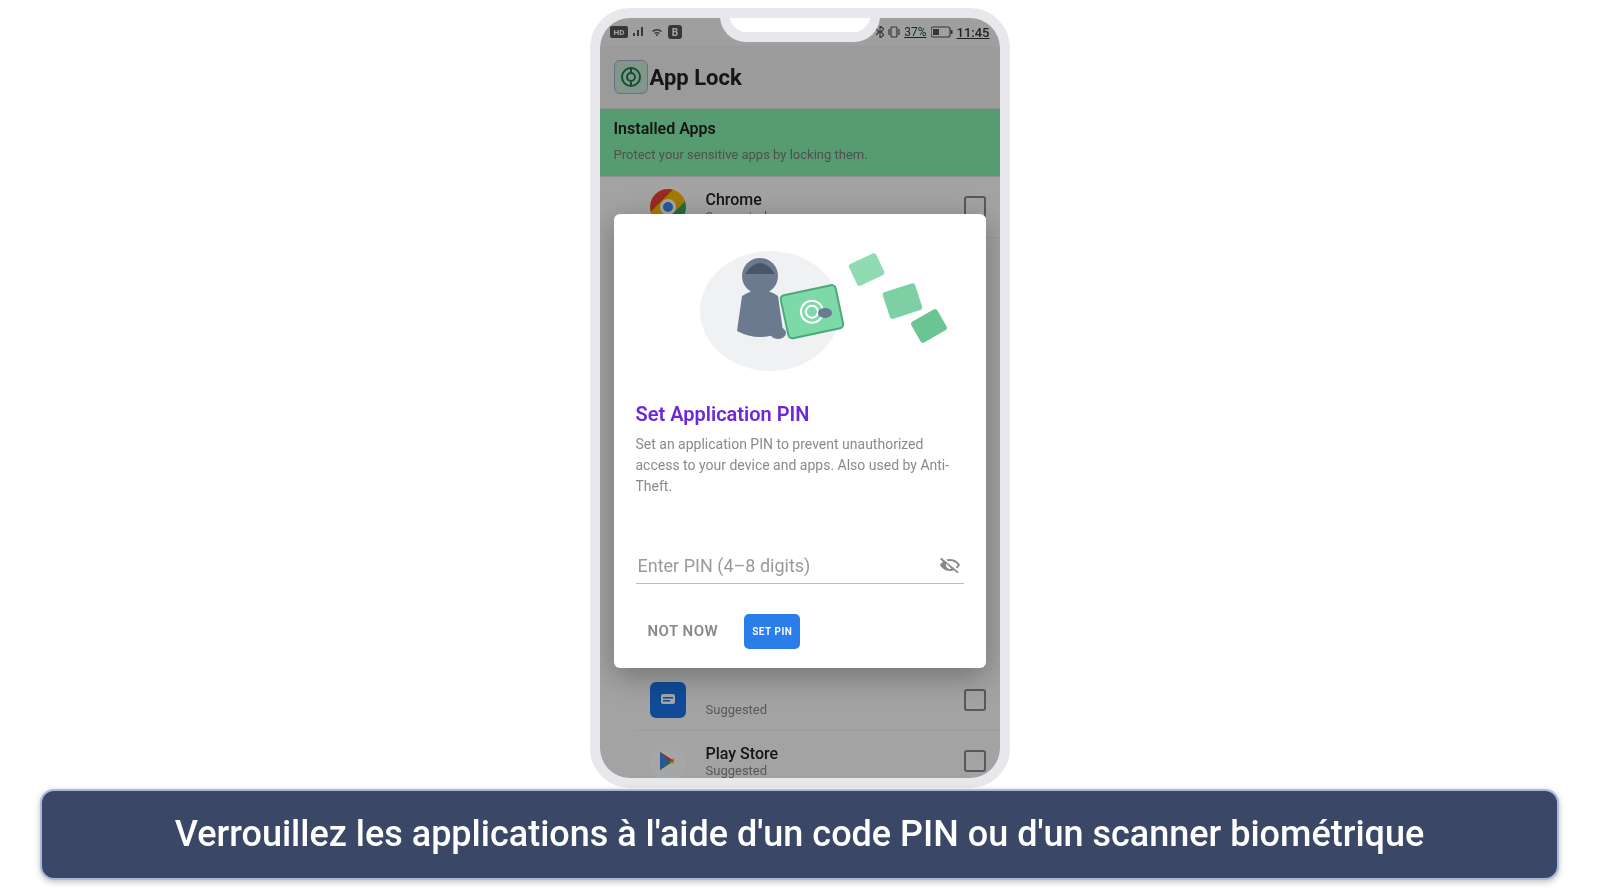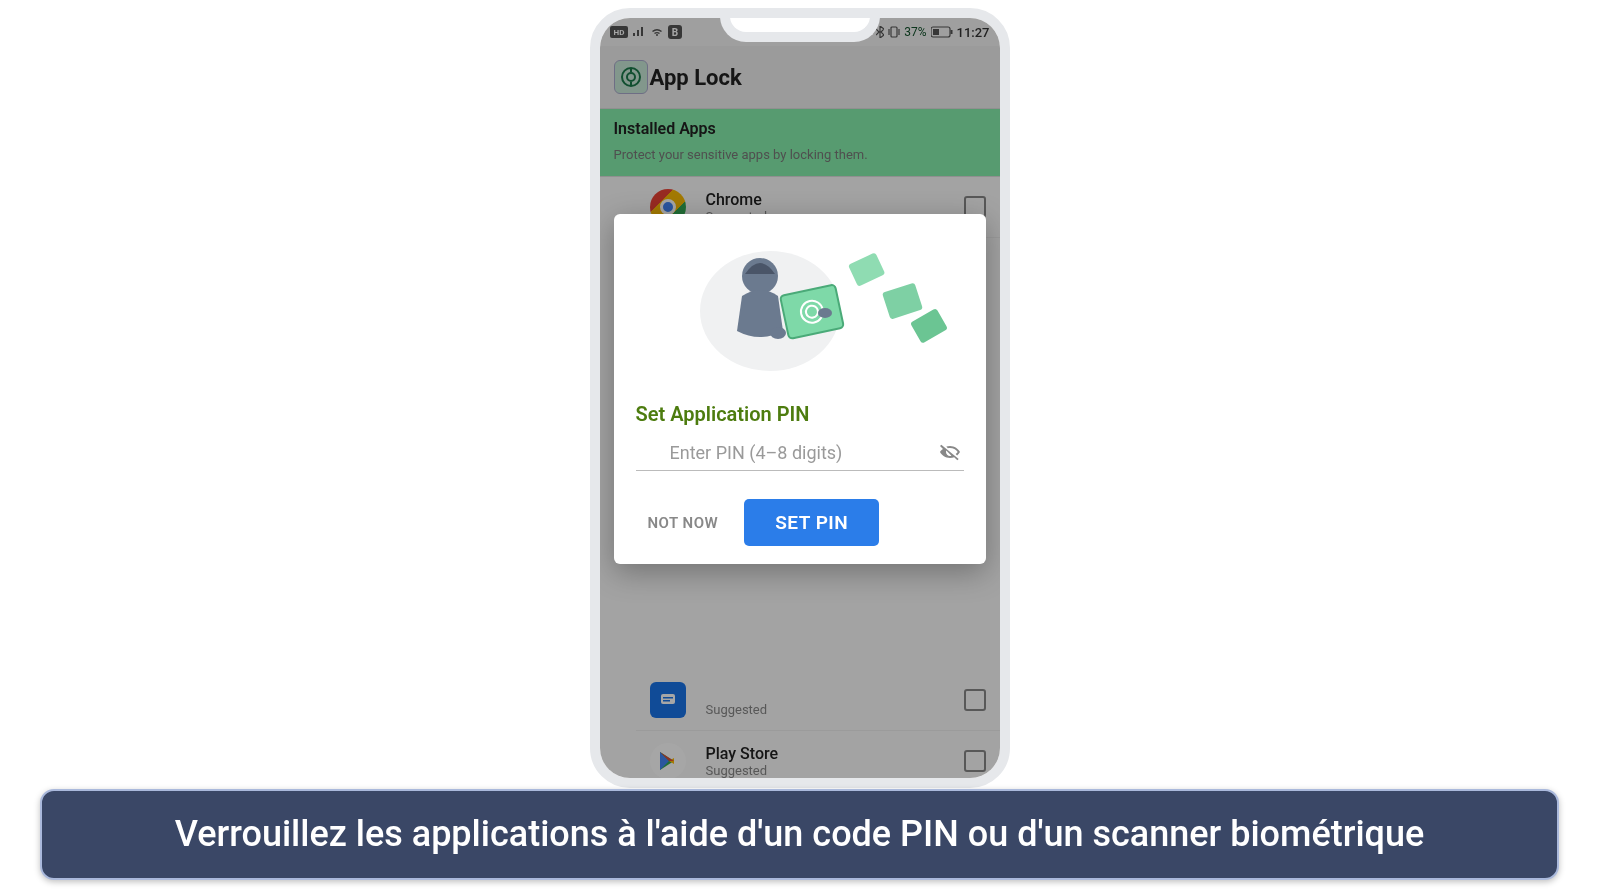--- a/index.html
+++ b/index.html
@@ -55,20 +55,21 @@
     .status-bar {
       height: 28px;
       background: #f5f5f5;
       display: flex;
       justify-content: space-between;
       padding: 0 10px;
       font-size: 12px;
       color: #333;
       position: relative;
       z-index: 10;
+      text-decoration: underline;
     }
     .status-left, .status-right {
       display: flex;
       align-items: center;
       gap: 4px;
     }
     .status-icon {
       display: inline-flex;
       align-items: center;
     }
@@ -160,21 +161,21 @@
     .modal-illustration {
       height: 150px;
       display: flex;
       align-items: center;
       justify-content: center;
       margin-bottom: 16px;
     }
     .modal-title {
       font-size: 20px;
       font-weight: 600;
-      color: #4d7c0f;
+      color: #6d28d9;
       margin-bottom: 8px;
     }
     .modal-desc {
       font-size: 14px;
       color: #8a8a8a;
       line-height: 1.5;
       margin-bottom: 50px;
     }
     .pin-field {
       display: flex;
@@ -184,21 +185,20 @@
       margin-bottom: 28px;
       gap: 8px;
     }
     .pin-input {
       flex: 1;
       border: none;
       outline: none;
       font-size: 18px;
       color: #333;
       background: transparent;
-      margin-left: 32px;
     }
     .pin-input::placeholder { color: #9a9a9a; }
     .eye-icon { width: 24px; height: 24px; color: #888; display: flex; align-items: center; }
     .modal-actions {
       display: flex;
       justify-content: flex-start;
       gap: 14px;
       align-items: center;
     }
     .btn-text {
@@ -208,23 +208,23 @@
       font-size: 15px;
       font-weight: 600;
       padding: 10px 12px;
       cursor: pointer;
       letter-spacing: 0.5px;
     }
     .btn-primary {
       background: #2b7de9;
       border: none;
       color: #fff;
-      font-size: 19px;
+      font-size: 10px;
       font-weight: 600;
-      padding: 12px 31px;
+      padding: 12px 8px;
       border-radius: 5px;
       cursor: pointer;
       letter-spacing: 0.5px;
     }
     .caption-bar {
       position: absolute;
       left: 40px;
       right: 40px;
       bottom: 10px;
       background: #3a4766;
@@ -295,21 +295,21 @@
             </svg>
         </span>
         <span style="font-size:12px;color:#14532d;">37%</span>
         <span class="status-icon">
           <svg width="22" height="12" viewBox="0 0 22 12">
               <rect x="0" y="1" width="19" height="10" rx="2" fill="none" stroke="#555" stroke-width="1.2"></rect>
               <rect x="19.5" y="4" width="2" height="4" fill="#555"></rect>
               <rect x="2" y="3" width="6" height="6" fill="#555"></rect>
             </svg>
         </span>
-        <span style="font-size:13px;color:#333;font-weight:500;">11:27</span>
+        <span style="font-size:13px;color:#333;font-weight:500;">11:45</span>
       </div>
     </div>
 
     <div class="app-header">
       <div class="app-header-icon">
         <svg width="24" height="24" viewBox="0 0 24 24">
             <circle cx="12" cy="12" r="9" fill="none" stroke="#1b7a4a" stroke-width="2"></circle>
             <circle cx="12" cy="12" r="4" fill="none" stroke="#1b7a4a" stroke-width="2"></circle>
             <path d="M12 3v4M12 17v4" stroke="#1b7a4a" stroke-width="2"></path>
           </svg>
@@ -392,20 +392,21 @@
             </g>
           <g transform="translate(232 52) rotate(-18)">
               <rect width="34" height="28" rx="3" fill="#7ed0a4"></rect>
             </g>
           <g transform="translate(260 82) rotate(-30)">
               <rect width="30" height="24" rx="3" fill="#6bc593"></rect>
             </g>
         </svg>
       </div>
       <div class="modal-title">Set Application PIN</div>
+      <div class="modal-desc">Set an application PIN to prevent unauthorized access to your device and apps. Also used by Anti-Theft.</div>
       <div class="pin-field">
         <input class="pin-input" type="password" placeholder="Enter PIN (4–8 digits)" style="">
         <span class="eye-icon">
           <svg width="24" height="24" viewBox="0 0 24 24" fill="#888">
               <path d="M12 6c4.5 0 8.3 2.9 10 6-0.7 1.3-1.7 2.5-2.9 3.4l-1.4-1.4c0.8-0.6 1.5-1.3 2-2C18 9.5 15.1 8 12 8c-0.7 0-1.4 0.1-2.1 0.2L8.3 6.6C9.5 6.2 10.7 6 12 6zM3.3 4.7L2 6l3 3C3.5 10 2.4 11.1 2 12c1.7 3.1 5.5 6 10 6 1.5 0 2.9-0.3 4.2-0.8l3.1 3.1 1.4-1.4L3.3 4.7zM12 16c-2.2 0-4-1.8-4-4 0-0.5 0.1-1 0.3-1.4l5.1 5.1C13 15.9 12.5 16 12 16z"></path>
             </svg>
         </span>
       </div>
       <div class="modal-actions">
         <button class="btn-text">NOT NOW</button>

